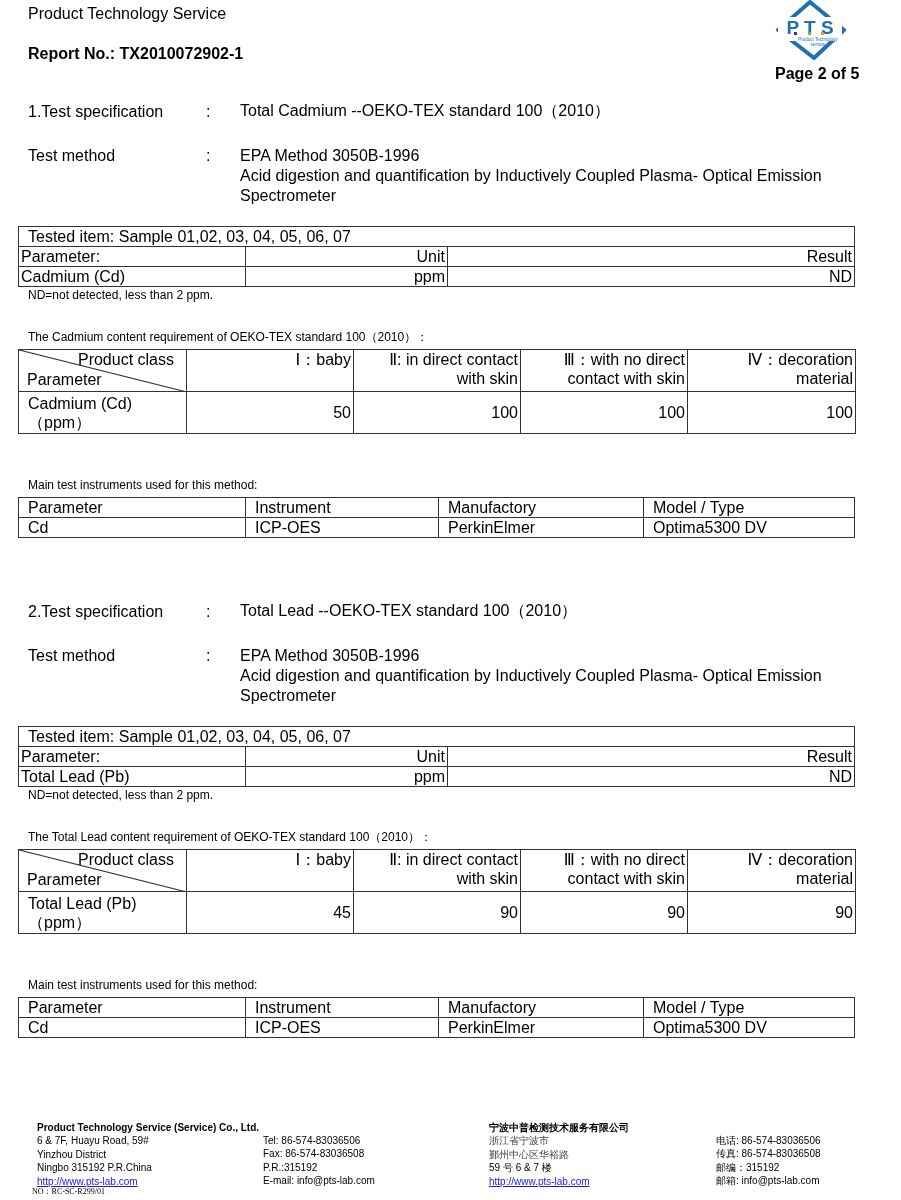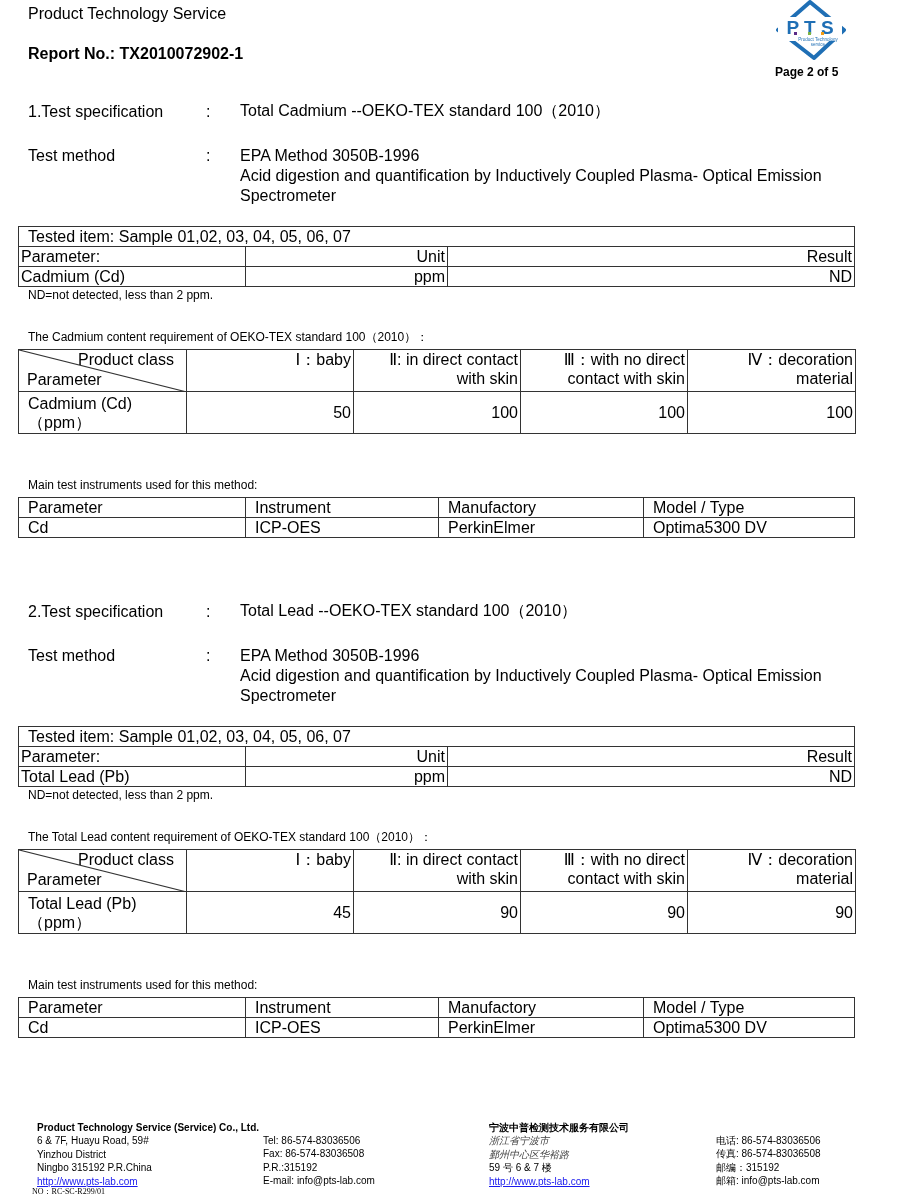--- a/index.html
+++ b/index.html
@@ -2,42 +2,42 @@
 <html><head>
 <meta charset="utf-8">
 <style>
   html, body { margin: 0; padding: 0; background: #ffffff; }
   body { width: 901px; height: 1200px; position: relative; overflow: hidden;
          font-family: "Liberation Sans", "DejaVu Sans", sans-serif; color: #000; }
   .abs { position: absolute; }
   .hdr-company { left: 28px; top: 5px; font-size: 16px; }
   .hdr-report { left: 28px; top: 45px; font-size: 16px; font-weight: bold; }
   .logo { left: 774px; top: 0px; width: 72px; height: 60px; }
-  .page-no { left: 775px; top: 65px; font-size: 12px; font-weight: bold; }
+  .page-no { left: 775px; top: 65px; font-size: 16px; font-weight: bold; }
 
   .spec-row { font-size: 16px; }
   .spec-label { left: 28px; }
   .spec-colon { left: 206px; }
   .spec-value { left: 240px; line-height: 20px; }
 
   table.grid { position: absolute; border-collapse: collapse; font-size: 16px; }
   table.grid td { border: 1.3px solid #333; padding: 0 2px; line-height: 19px; vertical-align: middle; }
   .center { text-align: right; }
   .note { font-size: 12px; }
 
   .req td { line-height: 20px; }
   .diag-cell { position: relative; padding: 0 !important; }
   .diag-cell svg { position: absolute; left: 0; top: 0; }
   .diag-top { position: absolute; right: 12px; top: 0px; }
   .diag-bot { position: absolute; left: 8px; bottom: 2px; }
 
   .foot { font-size: 10px; line-height: 13.4px; }
   .foot b { font-size: 10px; }
   .foot a { color: #1a1aee; text-decoration: underline; }
-  .foot-cn { font-family: "DejaVu Serif", serif; color: #444; font-style: italic; }
+  .foot-cn { font-family: "DejaVu Serif", serif; color: #444; }
   .form-no { left: 32px; top: 1186px; font-size: 8px; font-family: "Liberation Serif", serif; }
 </style>
 </head>
 <body>
 
 <div class="abs hdr-company">Product Technology Service</div>
 <div class="abs hdr-report">Report No.: TX2010072902-1</div>
 <div class="abs logo">
   <svg width="72" height="60" viewBox="0 0 72 60">
     <polygon points="36,2 70,30 40,58 4,30" fill="none" stroke="#1f6fb5" stroke-width="4" stroke-linejoin="round"></polygon>

